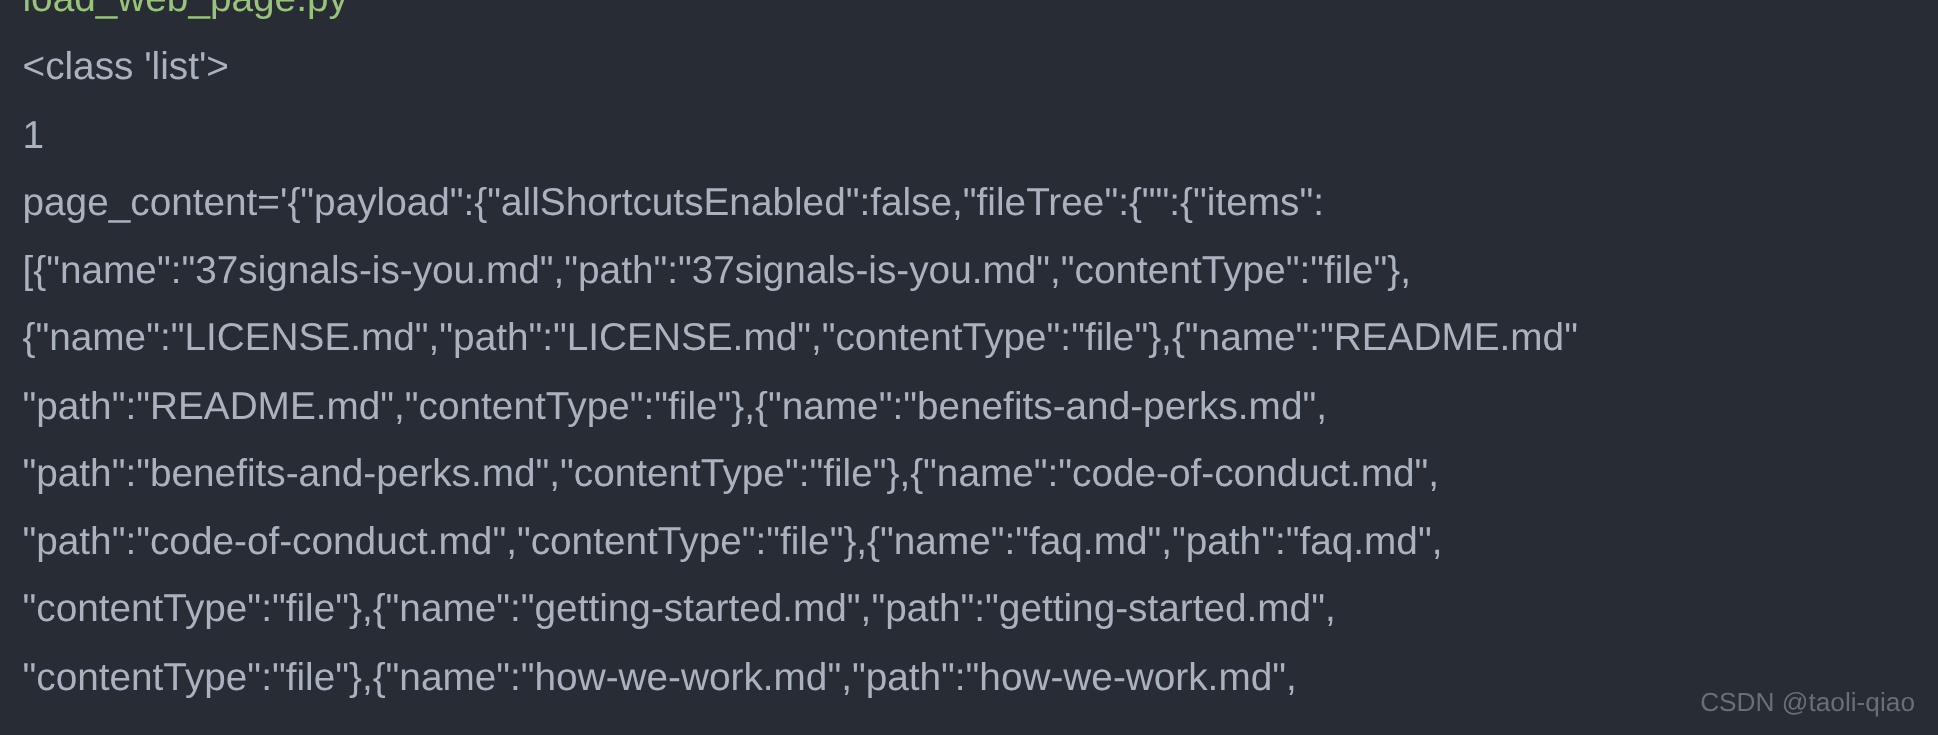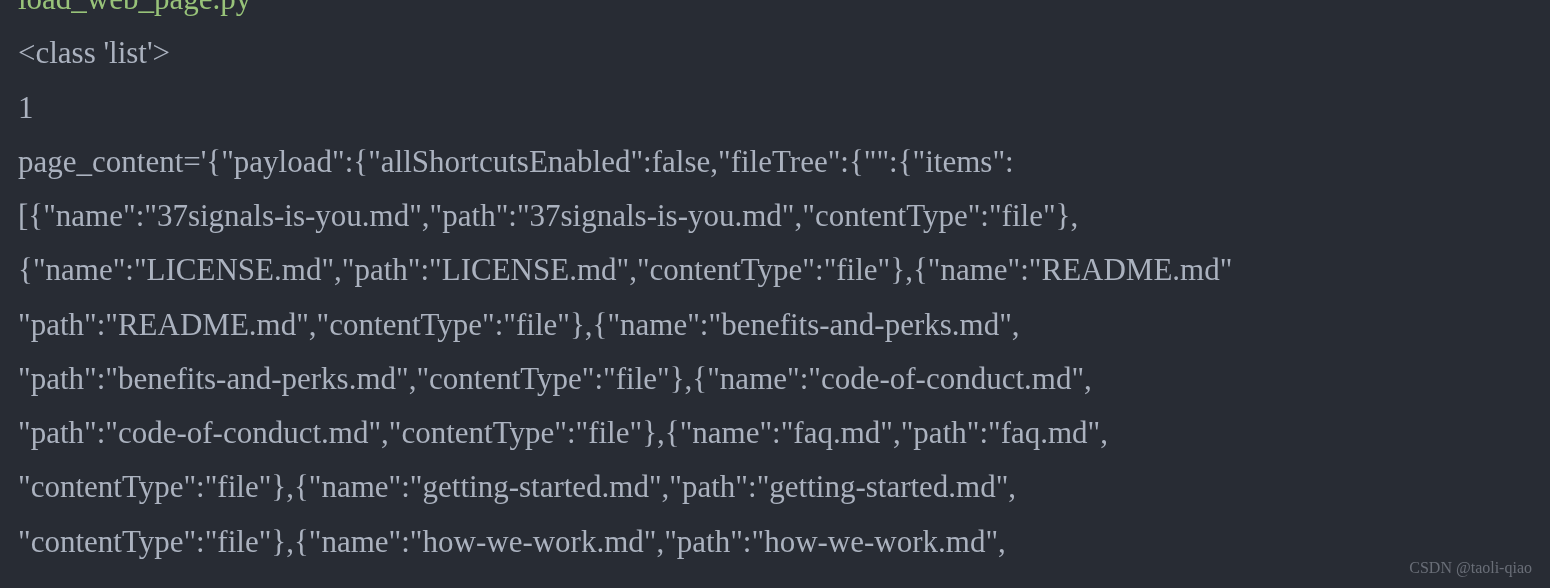--- a/index.html
+++ b/index.html
@@ -1,19 +1,18 @@
 <!DOCTYPE html>
 <html><head>
   <meta charset="utf-8">
   <style>
     * {
       margin: 0;
       padding: 0;
       box-sizing: border-box;
-      font-family: Liberation Serif, serif;
     }
     body {
       background-color: #282c34;
       color: #abb2bf;
       font-family: -apple-system, BlinkMacSystemFont, "Segoe UI", Helvetica, Arial, sans-serif;
       font-size: 31px;
       line-height: 1.75;
       padding: 0 18px;
       width: 1550px;
       height: 588px;
@@ -35,21 +34,21 @@
       color: #abb2bf;
       word-wrap: break-word;
       overflow-wrap: break-word;
       white-space: pre-wrap;
     }
     .watermark {
       position: absolute;
       bottom: 6px;
       right: 18px;
       color: #7f848e;
-      font-size: 16px;
+      font-size: 21px;
       opacity: 0.75;
     }
   </style>
 </head>
 <body>
 
 <div class="filename">load_web_page.py</div>
 <div class="output-line">&lt;class 'list'&gt;</div>
 <div class="output-line">1</div>
 <div class="content-block">page_content='{"payload":{"allShortcutsEnabled":false,"fileTree":{"":{"items":

